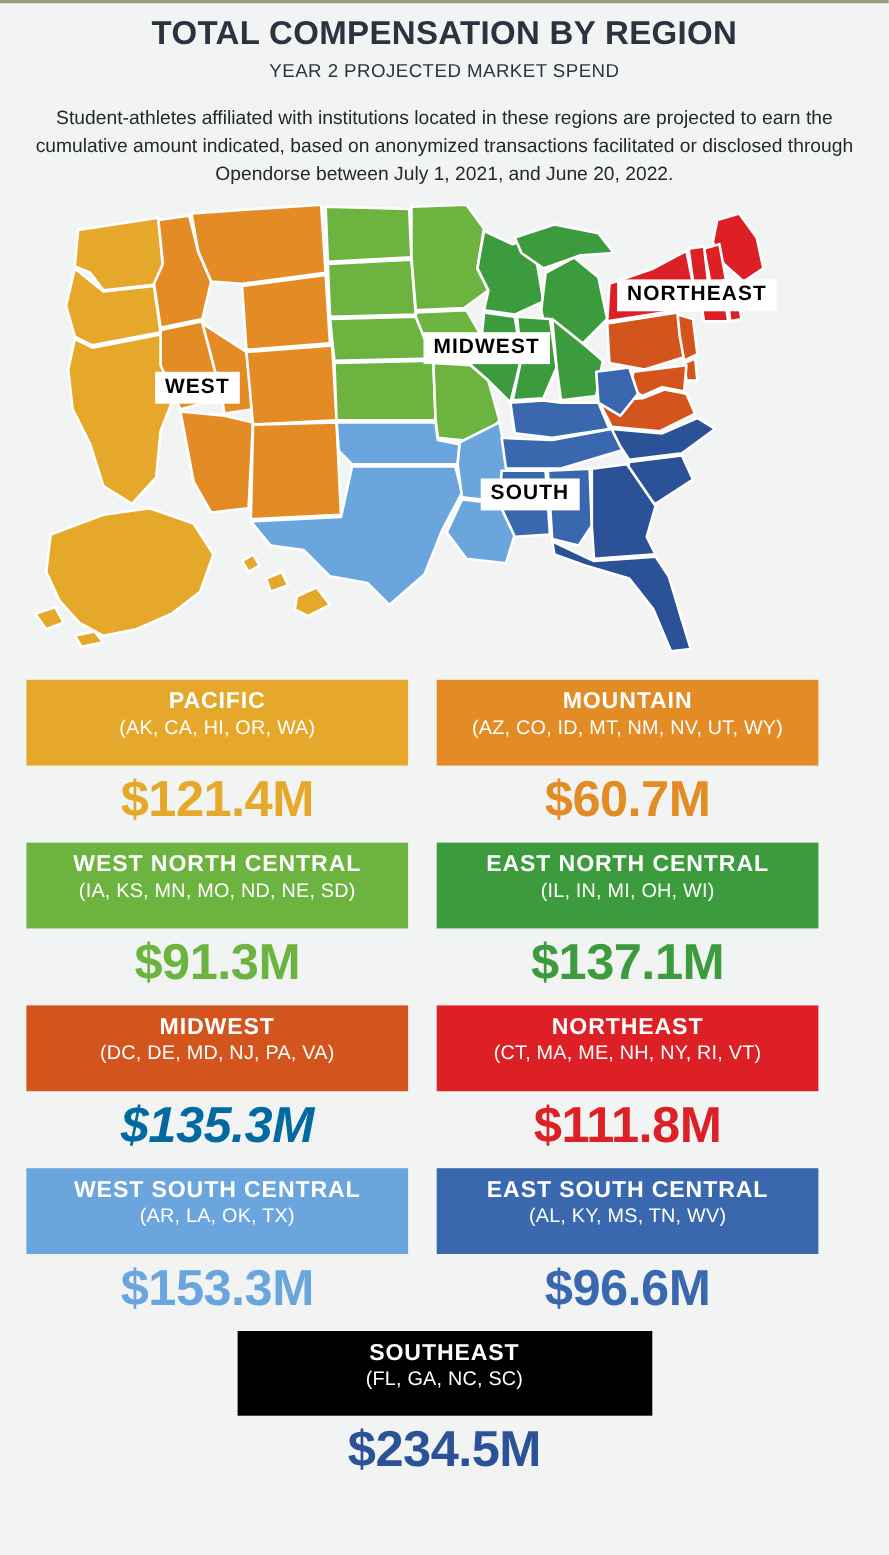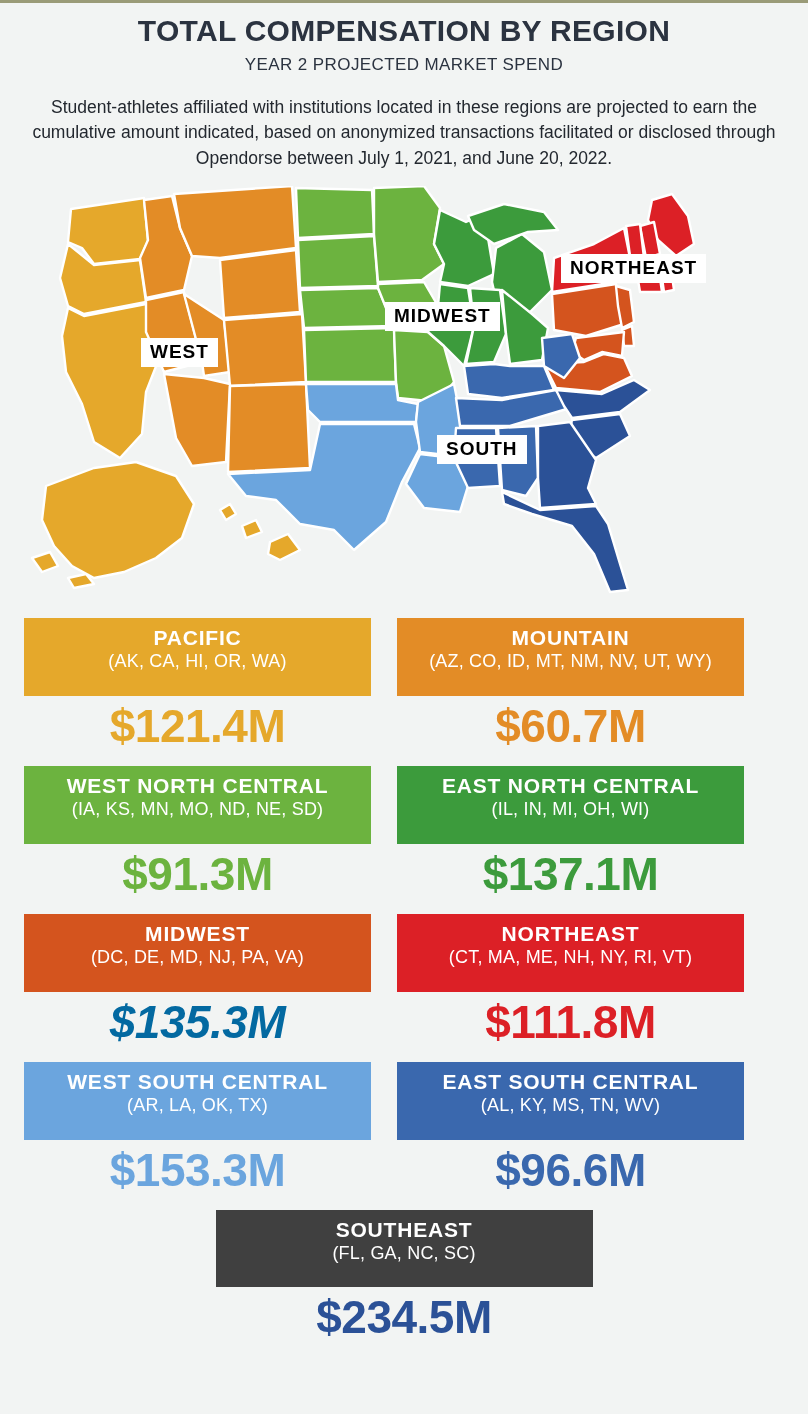--- a/index.html
+++ b/index.html
@@ -337,20 +337,20 @@
 
   <div class="card">
     <div class="pill" style="background: rgb(58, 104, 174);">
       <div class="pill-name">EAST SOUTH CENTRAL</div>
       <div class="pill-states">(AL, KY, MS, TN, WV)</div>
     </div>
     <div class="amount" style="color: rgb(58, 104, 174); text-align: center;">$96.6M</div>
   </div>
 
   <div class="card wide-center">
-    <div class="pill" style="background: #404040;">
+    <div class="pill" style="background: #000000;">
       <div class="pill-name">SOUTHEAST</div>
       <div class="pill-states">(FL, GA, NC, SC)</div>
     </div>
     <div class="amount" style="color: rgb(43, 81, 151);">$234.5M</div>
   </div>
 
 </div>
 
 </body></html>

